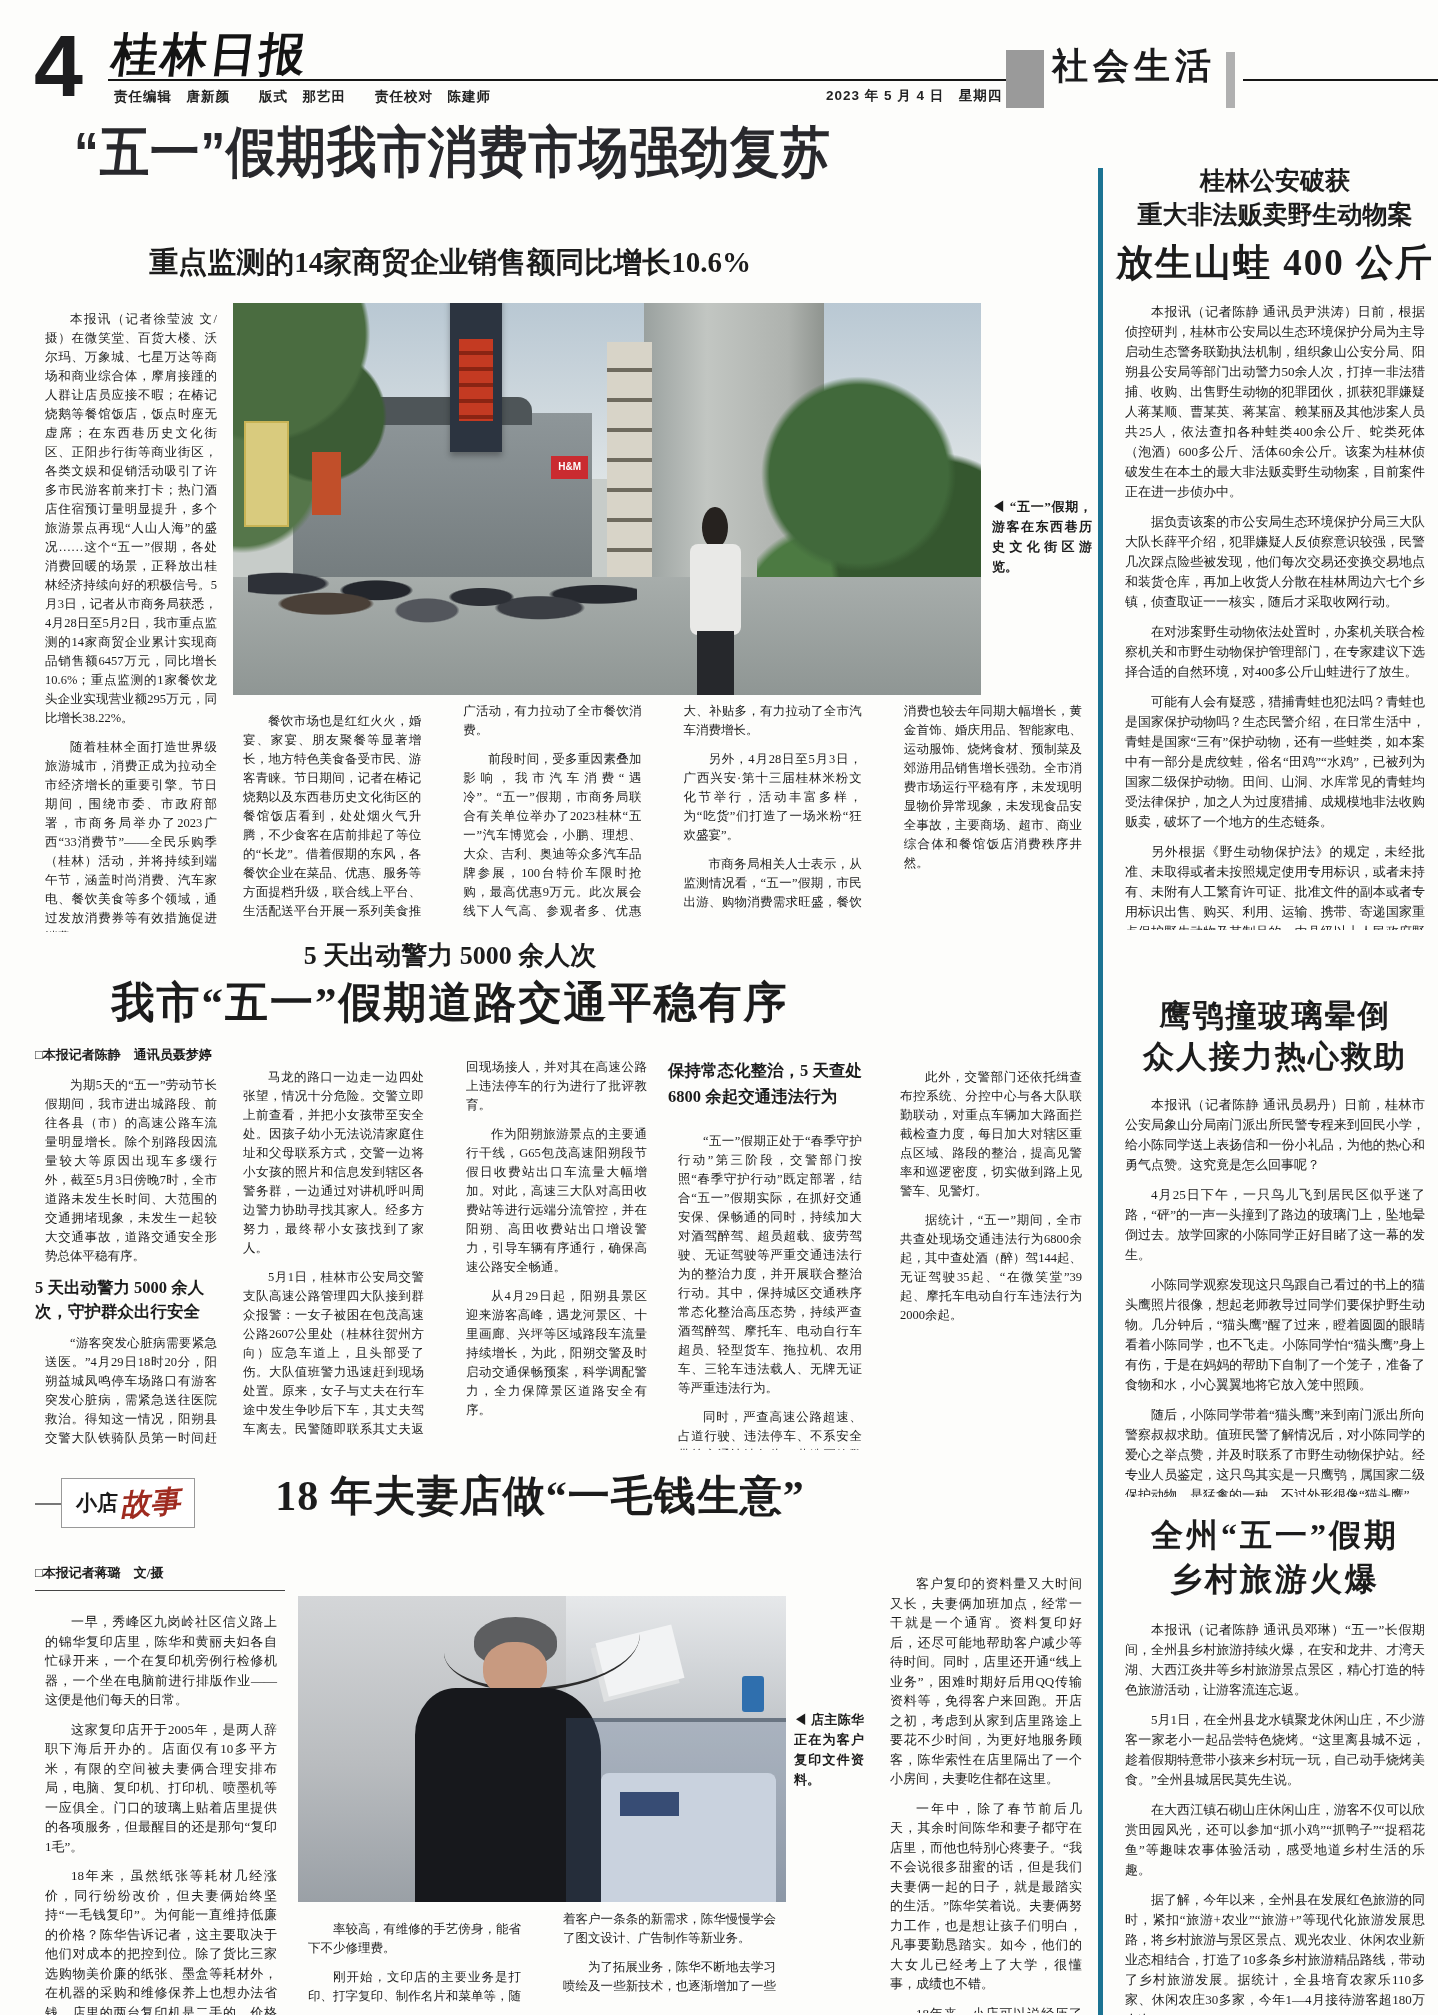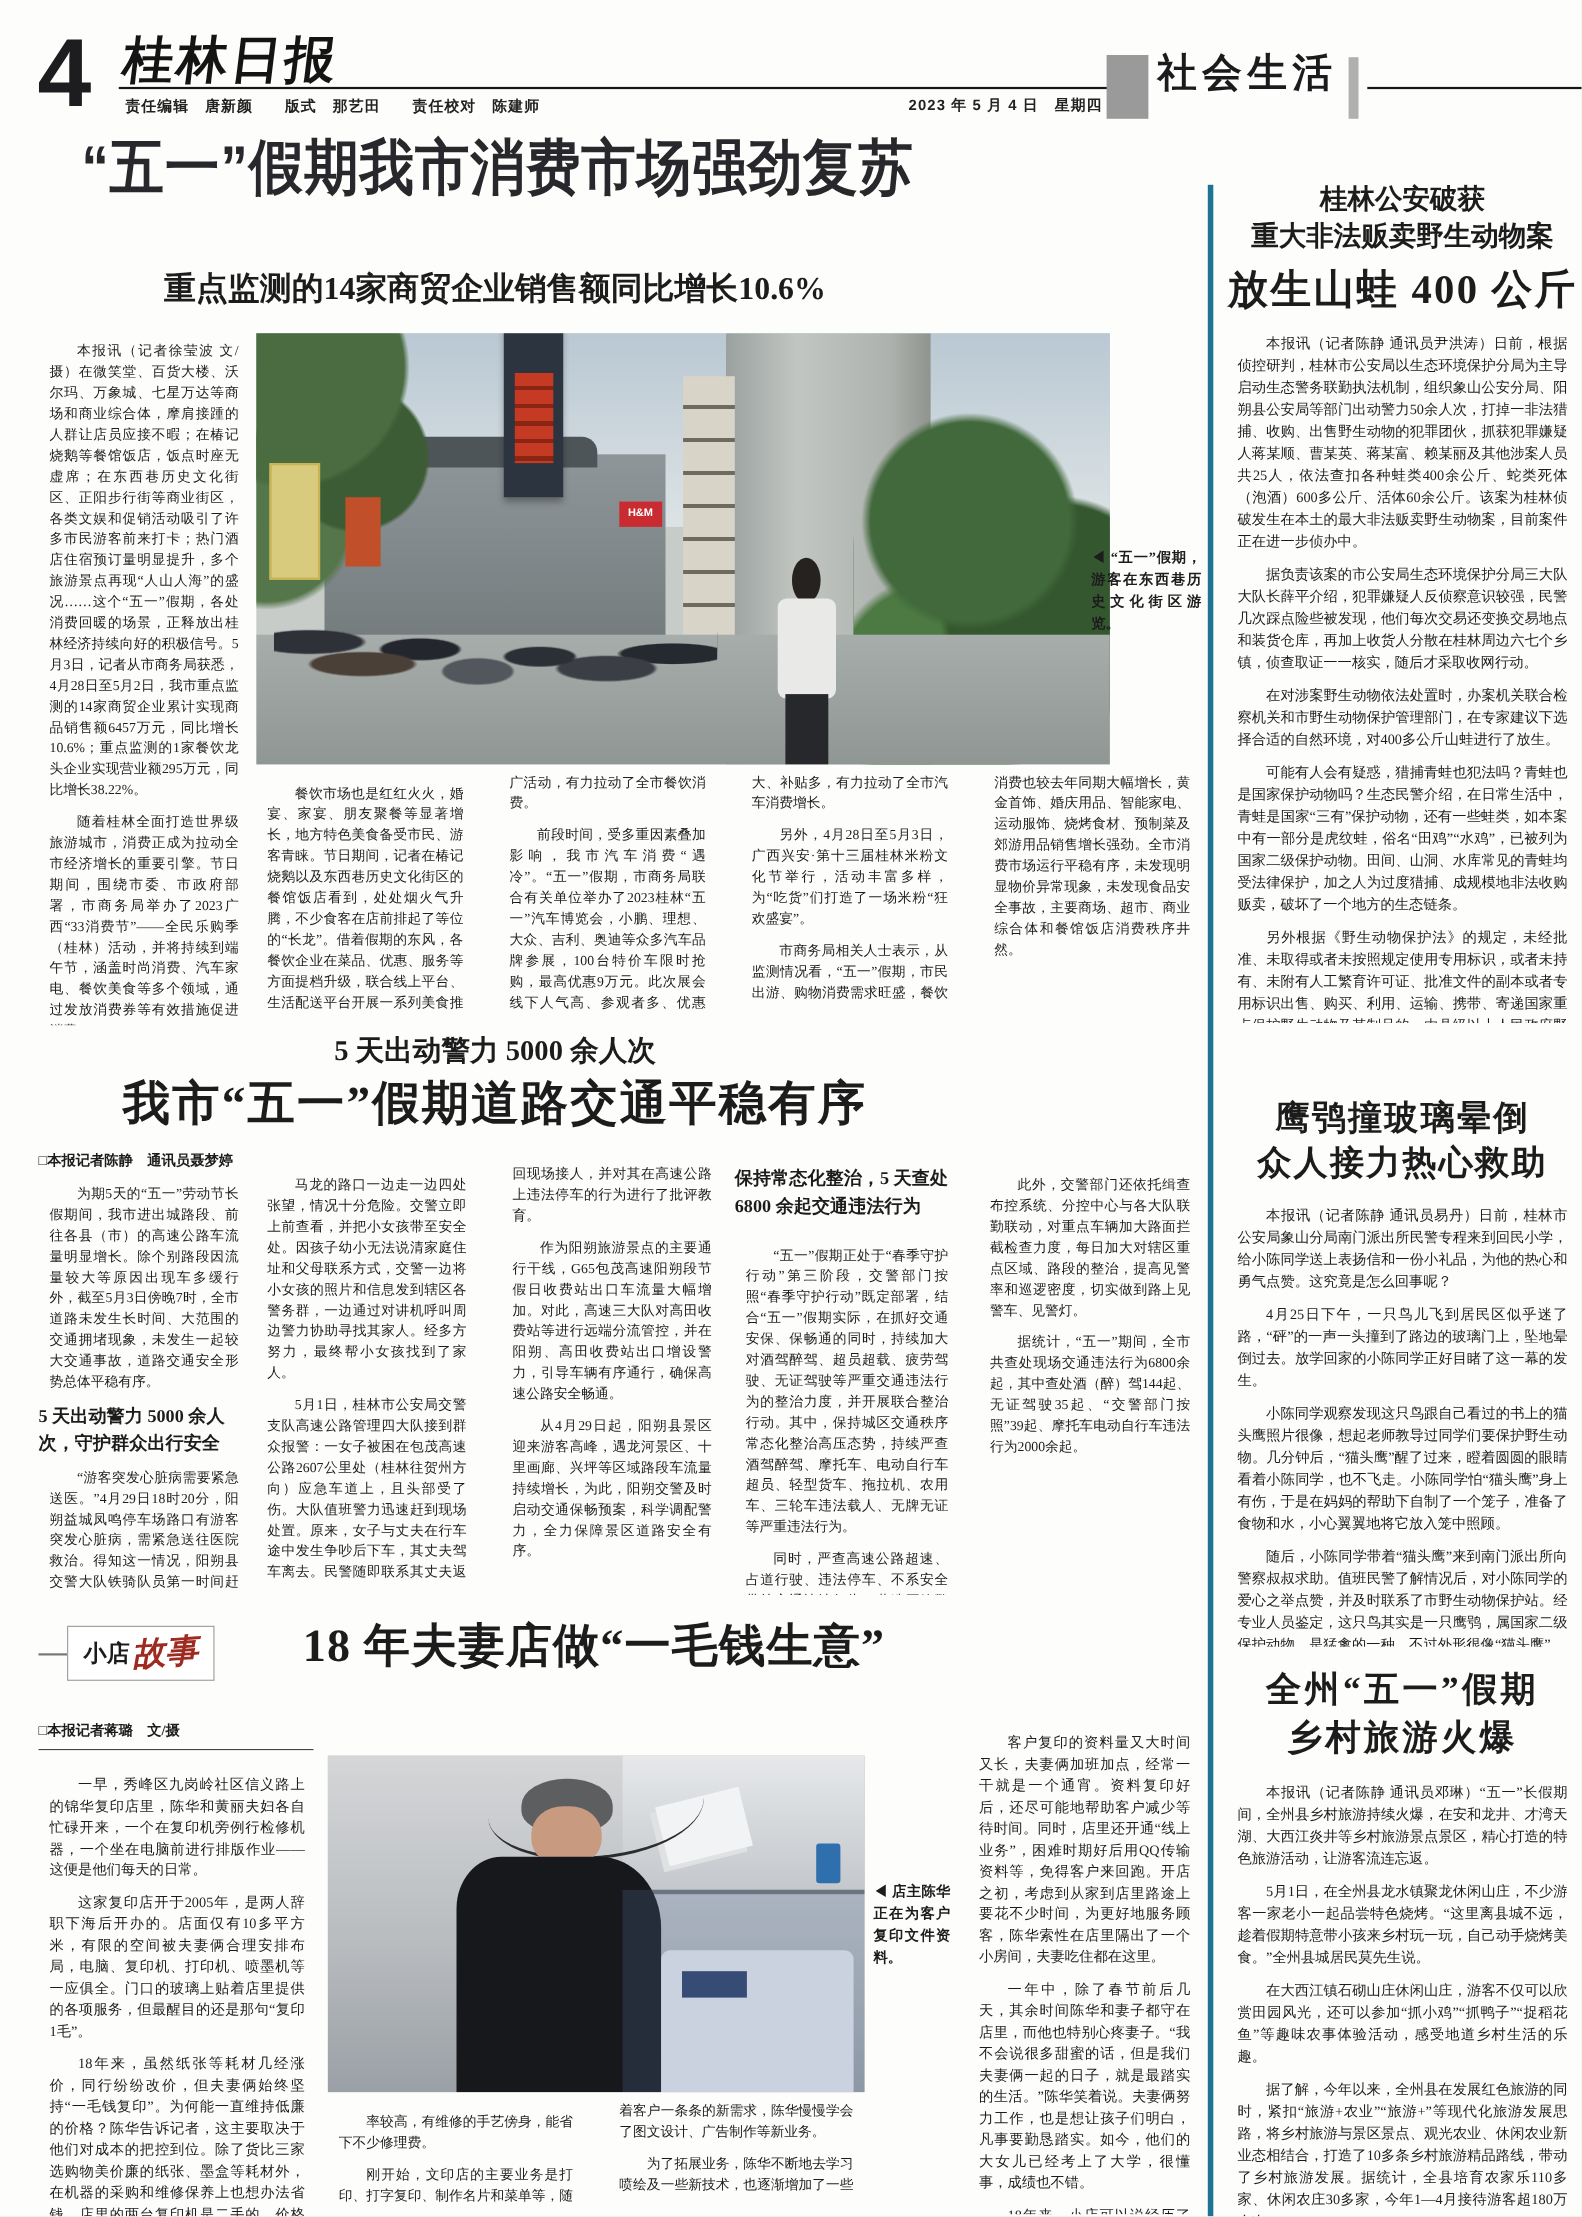--- a/index.html
+++ b/index.html
@@ -22,21 +22,21 @@
   .dateline{left:826px;top:87px;font-size:13.5px;letter-spacing:1px;color:#222;}
   .grayblock{left:1006px;top:50px;width:38px;height:58px;background:#9a9a9a;}
   .sectiontitle{left:1052px;top:42px;font-size:36px;letter-spacing:5px;color:#1b1b1d;}
   .graybar{left:1226px;top:52px;width:9px;height:56px;background:#b0b0b0;}
   
   .a1-headline{left:74px;top:116px;width:880px;font-size:55px;font-weight:900;
      font-family:"Liberation Sans",sans-serif;letter-spacing:1px;color:#28282c;
      transform:scaleX(.9);transform-origin:left center;white-space:nowrap;}
   .a1-sub{left:35px;top:243px;width:830px;font-size:29px;}
   .a1-col1{left:35px;top:300px;width:192px;height:632px;}
-  .photo1{left:233px;top:303px;width:748px;height:392px;overflow:hidden;background:#c7ccc9;padding-left:28px;}
+  .photo1{left:233px;top:303px;width:748px;height:392px;overflow:hidden;background:#c7ccc9;}
   .cap1{left:992px;top:497px;width:100px;font-size:13px;line-height:20px;font-weight:bold;text-align:justify;}
   .a1-below{left:233px;top:702px;width:859px;height:228px;}
   
   .a2-kicker{left:35px;top:938px;width:830px;font-size:26px;}
   .a2-headline{left:35px;top:974px;width:830px;font-size:43px;letter-spacing:2px;}
   .a2-byline{left:35px;top:1046px;font-size:13px;}
   .a2-col1{left:35px;top:1066px;width:192px;height:384px;}
   .a2-sub1{font-size:16.5px;line-height:24px;font-weight:bold;margin:8px 0;text-align:left;}
   .a2-mid{left:233px;top:1058px;width:424px;height:392px;}
   .a2-sub2{left:668px;top:1058px;width:204px;font-size:16.5px;line-height:26px;font-weight:bold;}
@@ -190,21 +190,21 @@
       <p class="para">作为阳朔旅游景点的主要通行干线，G65包茂高速阳朔段节假日收费站出口车流量大幅增加。对此，高速三大队对高田收费站等进行远端分流管控，并在阳朔、高田收费站出口增设警力，引导车辆有序通行，确保高速公路安全畅通。</p>
       <p class="para">从4月29日起，阳朔县景区迎来游客高峰，遇龙河景区、十里画廊、兴坪等区域路段车流量持续增长，为此，阳朔交警及时启动交通保畅预案，科学调配警力，全力保障景区道路安全有序。</p>
     </div>
   <div class="abs a2-sub2">保持常态化整治，5 天查处 6800 余起交通违法行为</div>
   <div class="abs a2-col4 body-txt">
       <p class="para">“五一”假期正处于“春季守护行动”第三阶段，交警部门按照“春季守护行动”既定部署，结合“五一”假期实际，在抓好交通安保、保畅通的同时，持续加大对酒驾醉驾、超员超载、疲劳驾驶、无证驾驶等严重交通违法行为的整治力度，并开展联合整治行动。其中，保持城区交通秩序常态化整治高压态势，持续严查酒驾醉驾、摩托车、电动自行车超员、轻型货车、拖拉机、农用车、三轮车违法载人、无牌无证等严重违法行为。</p>
       <p class="para">同时，严查高速公路超速、占道行驶、违法停车、不系安全带等交通违法行为，营造严管警示的整治氛围。</p>
     </div>
   <div class="abs a2-col5 body-txt">
       <p class="para">此外，交警部门还依托缉查布控系统、分控中心与各大队联勤联动，对重点车辆加大路面拦截检查力度，每日加大对辖区重点区域、路段的整治，提高见警率和巡逻密度，切实做到路上见警车、见警灯。</p>
-      <p class="para">据统计，“五一”期间，全市共查处现场交通违法行为6800余起，其中查处酒（醉）驾144起、无证驾驶35起、“交警部门按照”39起、摩托车电动自行车违法行为2000余起。</p>
+      <p class="para">据统计，“五一”期间，全市共查处现场交通违法行为6800余起，其中查处酒（醉）驾144起、无证驾驶35起、“在微笑堂”39起、摩托车电动自行车违法行为2000余起。</p>
     </div>
 
   <div class="abs a3-labelline"></div>
   <div class="abs a3-labelbox">
     <span class="a3-label-pre">小店</span>
     <span class="a3-label-suf">故事</span>
   </div>
   <div class="abs a3-headline serifB center">18 年夫妻店做“一毛钱生意”</div>
   <div class="abs a3-byline serifB">□本报记者蒋璐　文/摄</div>
   <div class="abs a3-rule"></div>

